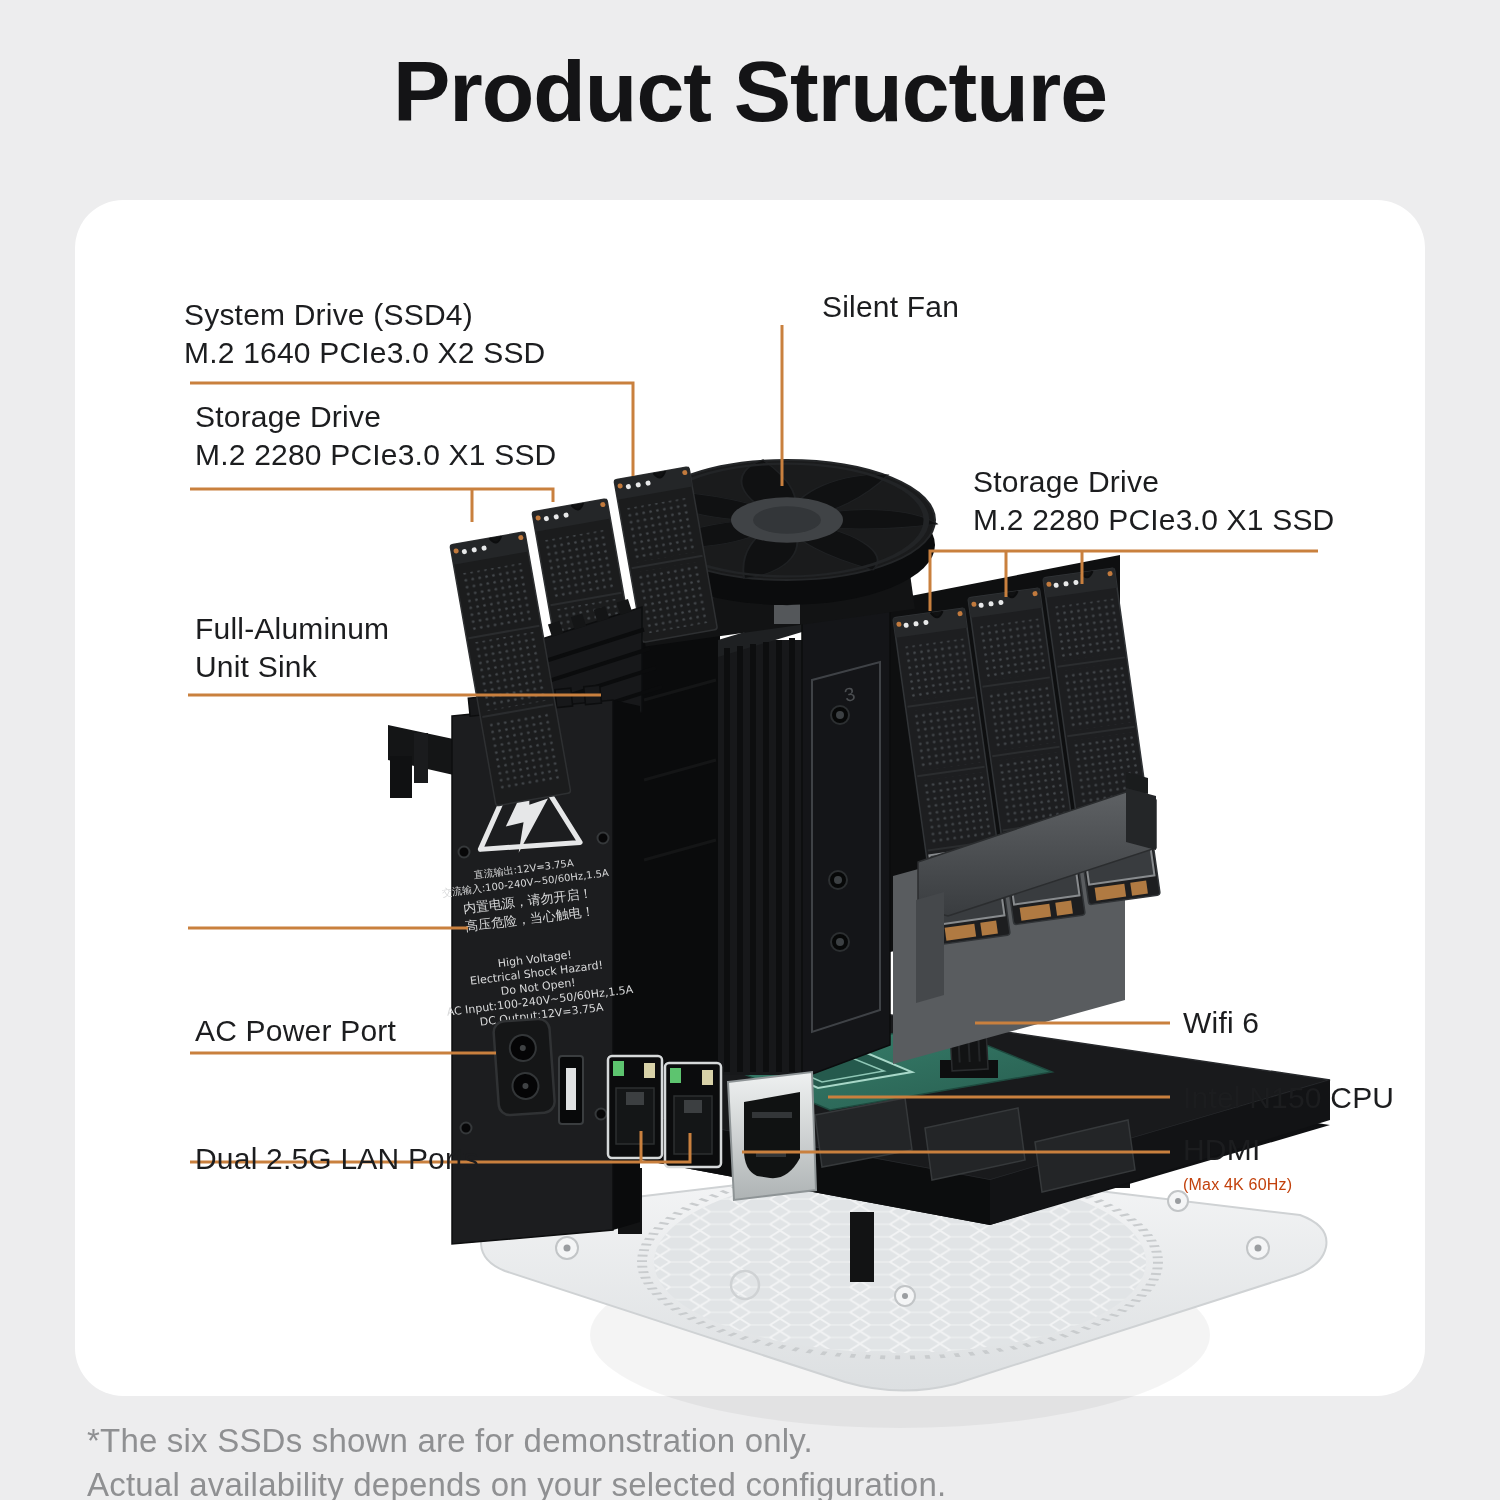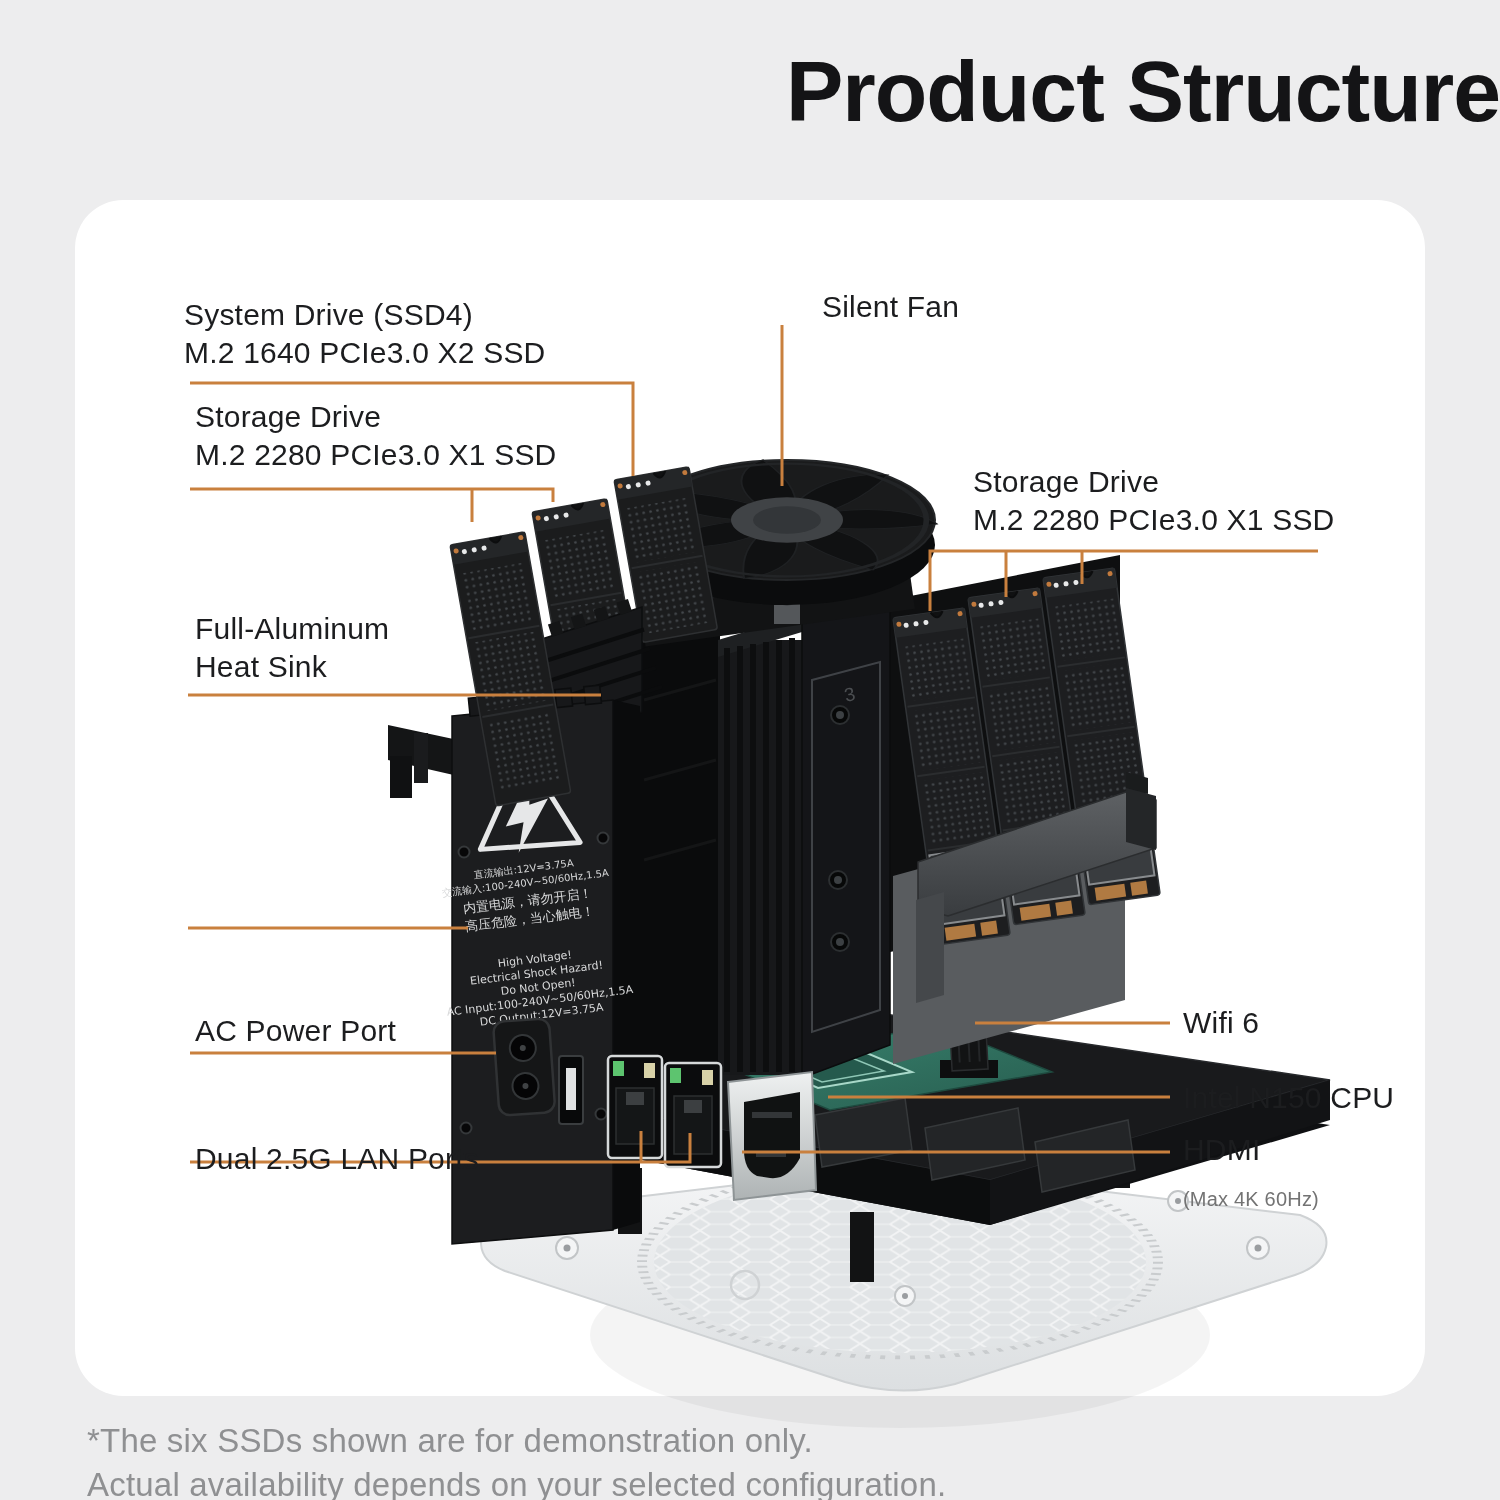--- a/index.html
+++ b/index.html
@@ -1,26 +1,26 @@
 <!DOCTYPE html>
 <html><head>
 <meta charset="utf-8">
 <style>
   html,body{margin:0;padding:0;background:#ededee;}
   .stage{position:relative;width:1500px;height:1500px;background:#ededee;overflow:hidden;
          font-family:"Liberation Sans",sans-serif;}
   .card{position:absolute;left:75px;top:200px;width:1350px;height:1196px;
         background:#ffffff;border-radius:48px;}
-  .page-title{position:absolute;left:0;top:42px;width:100%;text-align:right;
+  .page-title{position:absolute;left:0;top:42px;width:100%;text-align:center;
         font-size:86px;font-weight:700;letter-spacing:-1px;color:#141416;}
   .art{position:absolute;left:0;top:0;width:1500px;height:1500px;}
   .lbl{position:absolute;font-size:30px;line-height:38px;color:#1c1d1f;
        letter-spacing:.2px;white-space:nowrap;}
   .lbl span{display:block;}
-  .lbl .sub{font-size:20px;line-height:26px;margin-top:17px;color:#737373;}
+  .lbl .sub{font-size:16px;line-height:26px;margin-top:3px;color:#c2410c;}
   .footer{position:absolute;left:87px;top:1419px;font-size:33px;line-height:44px;
        color:#8f9092;letter-spacing:.2px;}
   .footer span{display:block;}
 </style>
 </head>
 <body>
 
 <div class="stage">
   <div class="card"></div>
   <div class="page-title">Product Structure</div>
@@ -382,21 +382,21 @@
   </div>
   <div class="lbl" style="left:822px;top:288px;">
     <span>Silent Fan</span>
   </div>
   <div class="lbl" style="left:973px;top:463px;">
     <span>Storage Drive</span>
     <span>M.2 2280 PCIe3.0 X1 SSD</span>
   </div>
   <div class="lbl" style="left:195px;top:610px;">
     <span>Full-Aluminum</span>
-    <span>Heat Sink</span>
+    <span>Unit Sink</span>
   </div>
   <div class="lbl" style="left:195px;top:1012px;">
     <span>AC Power Port</span>
   </div>
   <div class="lbl" style="left:195px;top:1140px;">
     <span>Dual 2.5G LAN Ports</span>
   </div>
   <div class="lbl" style="left:1183px;top:1004px;">
     <span>Wifi 6</span>
   </div>

